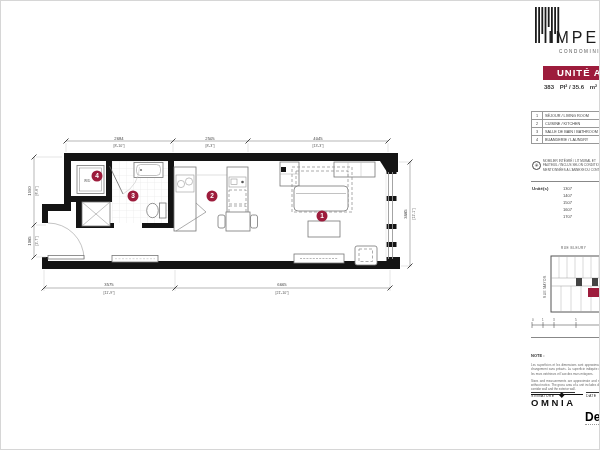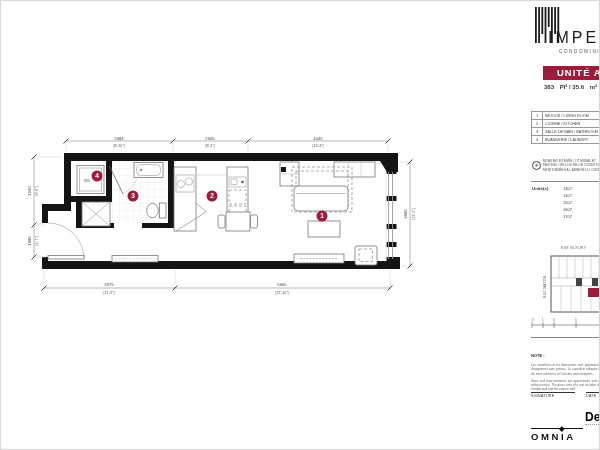--- a/index.html
+++ b/index.html
@@ -31,21 +31,21 @@
   .units-list{position:absolute;left:35px;top:186px;font-size:4px;color:#444;}
   .units-list div{height:6.9px;line-height:6.9px;}
   .street-top{position:absolute;left:33px;top:246px;font-size:3.2px;letter-spacing:0.5px;color:#555;white-space:nowrap;}
   .keyplan{position:absolute;left:8px;top:252px;}
   .scalebar{position:absolute;left:2px;top:317px;}
   .notes{position:absolute;left:3px;top:343px;width:92px;}
   .notes b{font-size:4px;color:#333;}
   .notes p{margin:2px 0 3px 0;font-size:3px;line-height:4.3px;color:#666;text-align:justify;}
   .sig{position:absolute;left:3px;top:392px;width:44px;border-top:0.8px solid #333;font-size:3.6px;color:#333;padding-top:1px;letter-spacing:0.3px;}
   .date{position:absolute;left:58px;top:392px;width:46px;border-top:0.8px solid #333;font-size:3.6px;color:#333;padding-top:1px;letter-spacing:0.3px;}
-  .omnia{position:absolute;left:3px;top:428px;width:52px;}
+  .omnia{position:absolute;left:3px;top:394px;width:52px;}
   .omnia-line{border-top:1px solid #111;position:relative;}
   .omnia-line i{position:absolute;left:29px;top:-2.5px;width:3.5px;height:3.5px;background:#111;transform:rotate(45deg);}
   .omnia-text{font-size:9.5px;font-weight:bold;letter-spacing:2.6px;color:#111;margin-top:2px;}
   .devlogo{position:absolute;left:57px;top:411px;font-size:12px;font-weight:bold;color:#000;line-height:12px;}
   .devlogo .dots{display:block;width:14px;border-bottom:1.6px dotted #999;margin-top:1px;}
 </style>
 </head>
 <body>
 
 <div class="frame"></div>

